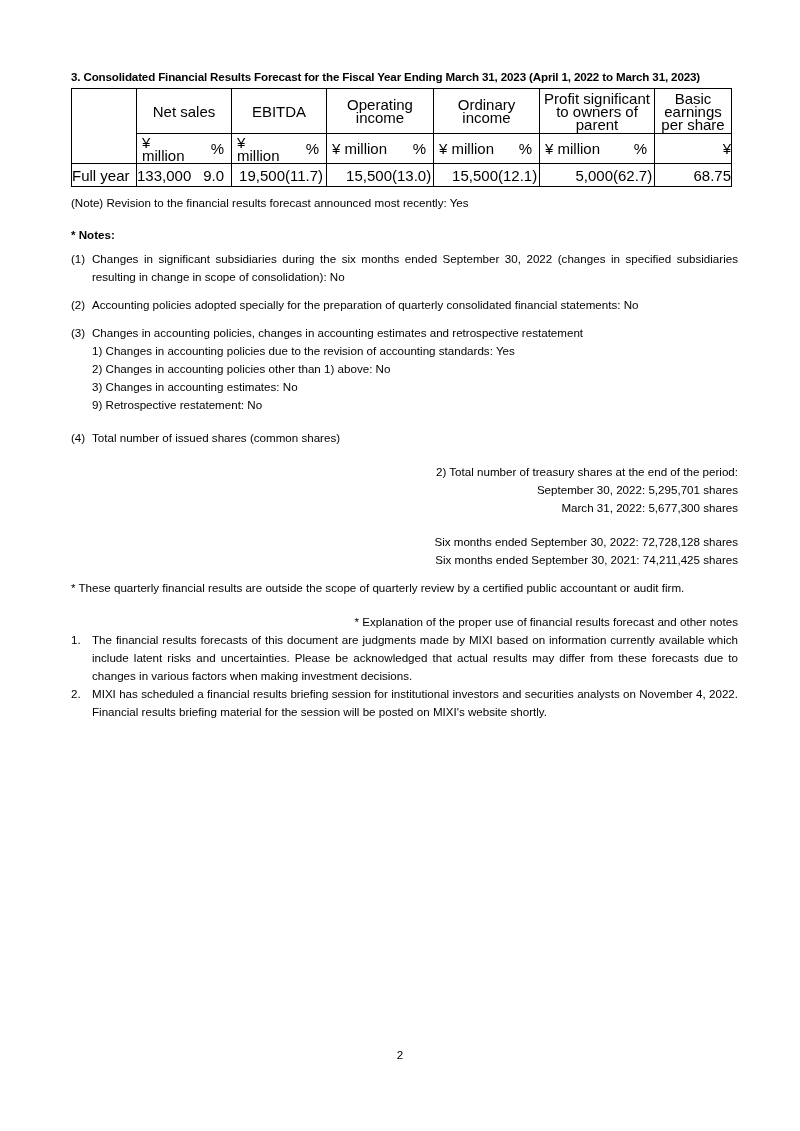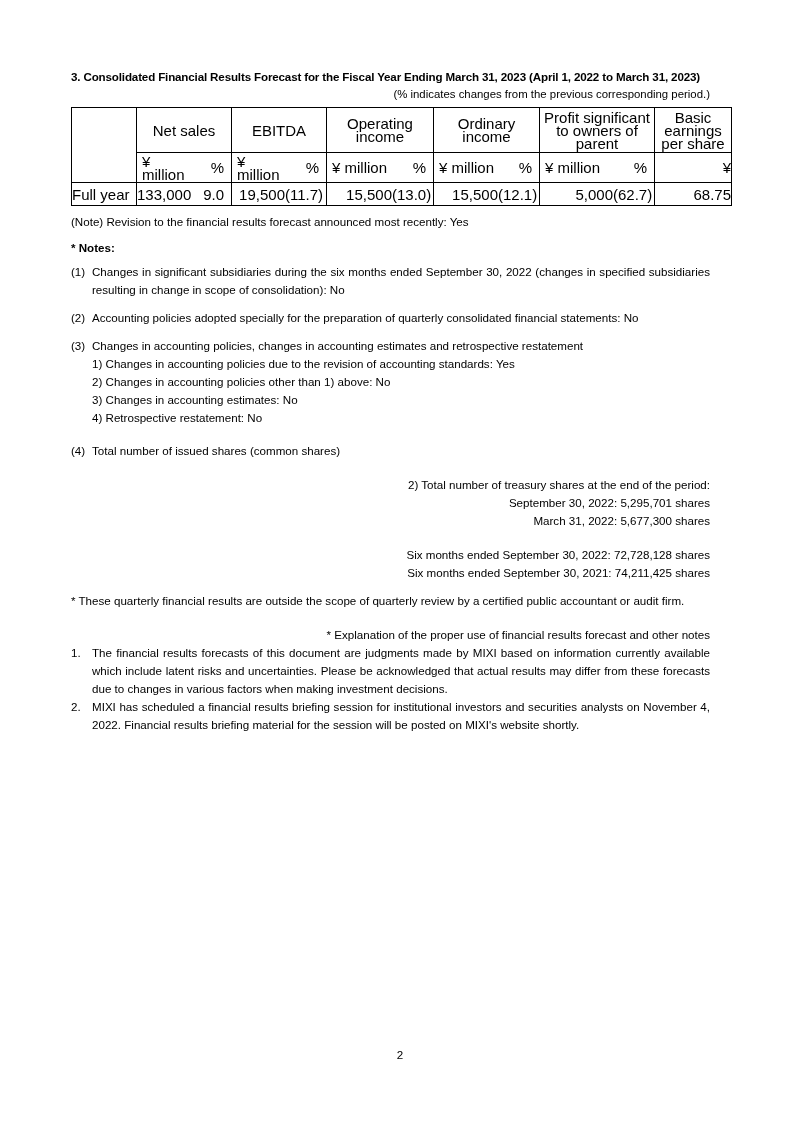--- a/index.html
+++ b/index.html
@@ -2,21 +2,21 @@
 <html><head>
 <meta charset="utf-8">
 <style>
   * { margin:0; padding:0; box-sizing:border-box; }
   html,body { background:#ffffff; }
   body {
     width:800px; height:1131px; position:relative; overflow:hidden;
     font-family:"Liberation Sans", sans-serif; color:#000;
     font-size:11.6px; line-height:18px;
   }
-  .content { padding:69px 90px 0 71px; }
+  .content { padding:69px 62px 0 71px; }
 
   .doc-title {
     font-size:11.6px; font-weight:bold; line-height:15px;
     white-space:nowrap; letter-spacing:-0.15px;
   }
   .doc-subtitle { text-align:right; font-size:11.4px; margin-top:1px; }
 
   table.forecast-table {
     border-collapse:collapse; table-layout:fixed;
     width:660px; margin-top:4px;
@@ -33,21 +33,21 @@
   .pairbox { display:flex; align-items:center; width:100%; }
   .u-amt { flex:1; text-align:left; padding-left:5px; }
   .u-pct { width:34px; text-align:right; padding-right:7px; }
   .v-amt { flex:1; text-align:right; }
   .v-pct { width:41px; text-align:right; padding-right:7px; }
   td.eps { text-align:right; padding-right:7px; }
   td.rowlabel { text-align:left; padding-left:7px; }
 
   .revision-note { margin-top:7px; }
 
-  .notes-heading { margin-top:8px; font-weight:bold; }
+  .notes-heading { margin-top:14px; font-weight:bold; }
 
   .note-item { display:flex; }
   .note-num  { width:21px; flex:0 0 21px; }
   .note-text { flex:1; }
   .justify   { text-align:justify; }
 
   .mt6  { margin-top:6px; }
   .mt10 { margin-top:10px; }
   .mt15 { margin-top:15px; }
   .mt16 { margin-top:16px;text-align:right; }
@@ -59,21 +59,20 @@
     position:absolute; left:0; top:1046px; width:800px;
     text-align:center; font-size:11.6px;
   }
 </style>
 </head>
 <body>
 
 <div class="content">
 
   <div class="doc-title">3. Consolidated Financial Results Forecast for the Fiscal Year Ending March 31, 2023 (April 1, 2022 to March 31, 2023)</div>
-  <div class="doc-subtitle">(% indicates changes from the previous corresponding period.)</div>
 
   <table class="forecast-table">
     <colgroup>
       <col style="width:65px">
         <col style="width:95px">
         <col style="width:95px">
       <col style="width:107px">
         <col style="width:106px">
         <col style="width:115px">
         <col style="width:77px">
@@ -173,21 +172,21 @@
   </div>
 
   <div class="note-item mt10">
     <span class="note-num">(3)</span>
     <span class="note-text">Changes in accounting policies, changes in accounting estimates and retrospective restatement</span>
   </div>
   <div class="note-sub">
     <div>1) Changes in accounting policies due to the revision of accounting standards: Yes</div>
     <div>2) Changes in accounting policies other than 1) above: No</div>
     <div>3) Changes in accounting estimates: No</div>
-    <div>4) Retrospective restatement: No</div>
+    <div>9) Retrospective restatement: No</div>
   </div>
 
   <div class="note-item mt15">
     <span class="note-num">(4)</span>
     <span class="note-text">Total number of issued shares (common shares)</span>
   </div>
   <div class="note-sub">
     <div class="share-group mt16">
       <div class="share-heading">2) Total number of treasury shares at the end of the period:</div>
       <div class="share-line">September 30, 2022: 5,295,701 shares</div>

